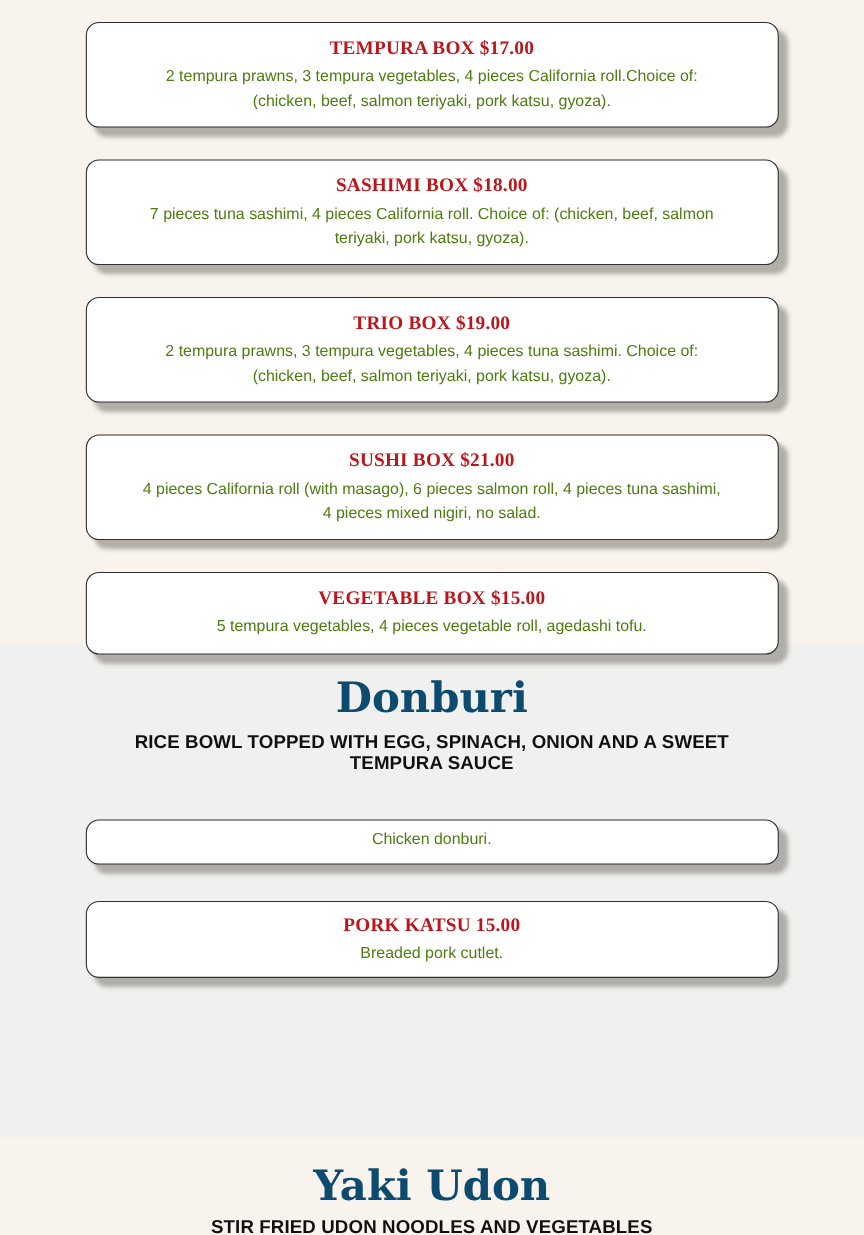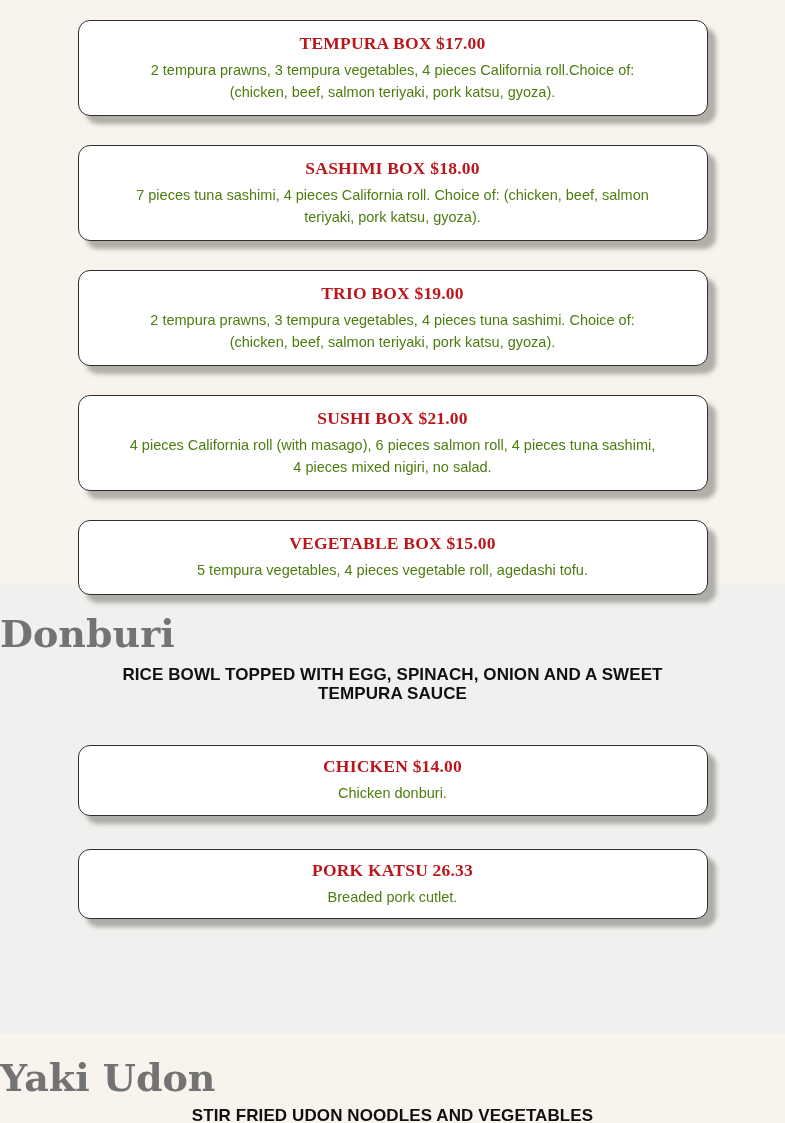--- a/index.html
+++ b/index.html
@@ -68,26 +68,26 @@
     font-family: Liberation Serif, serif;
   }
   .card-desc {
     font-size: 14.5px;
     line-height: 21.5px;
     color: #4d7c0f;
   }
 
   .section-heading {
     margin: 0;
-    text-align: left;
+    text-align: center;
     font-family: "DejaVu Serif", serif;
     font-weight: bold;
     font-size: 38px;
     line-height: 46px;
-    color: #737373;
+    color: #0c4a6e;
   }
   .section-yaki .section-heading {
     line-height: 44px;
   }
   .section-subtitle {
     max-width: 580px;
     margin: 8px auto 0 auto;
     text-align: center;
     font-weight: bold;
     font-size: 17px;
@@ -125,25 +125,24 @@
       <div class="card-desc">5 tempura vegetables, 4 pieces vegetable roll, agedashi tofu.</div>
     </div>
   </div>
 </div>
 
 <div class="section section-gray section-donburi">
   <h2 class="section-heading">Donburi</h2>
   <div class="section-subtitle">RICE BOWL TOPPED WITH EGG, SPINACH, ONION AND A  SWEET TEMPURA SAUCE</div>
   <div class="cards">
     <div class="card card-compact">
-      <div class="card-title">CHICKEN $14.00</div>
       <div class="card-desc">Chicken donburi.</div>
     </div>
     <div class="card card-compact">
-      <div class="card-title">PORK KATSU 26.33</div>
+      <div class="card-title">PORK KATSU 15.00</div>
       <div class="card-desc">Breaded pork cutlet.</div>
     </div>
   </div>
 </div>
 
 <div class="section section-cream section-yaki">
   <h2 class="section-heading">Yaki Udon</h2>
   <div class="section-subtitle">STIR FRIED UDON NOODLES AND  VEGETABLES</div>
 </div>
 

